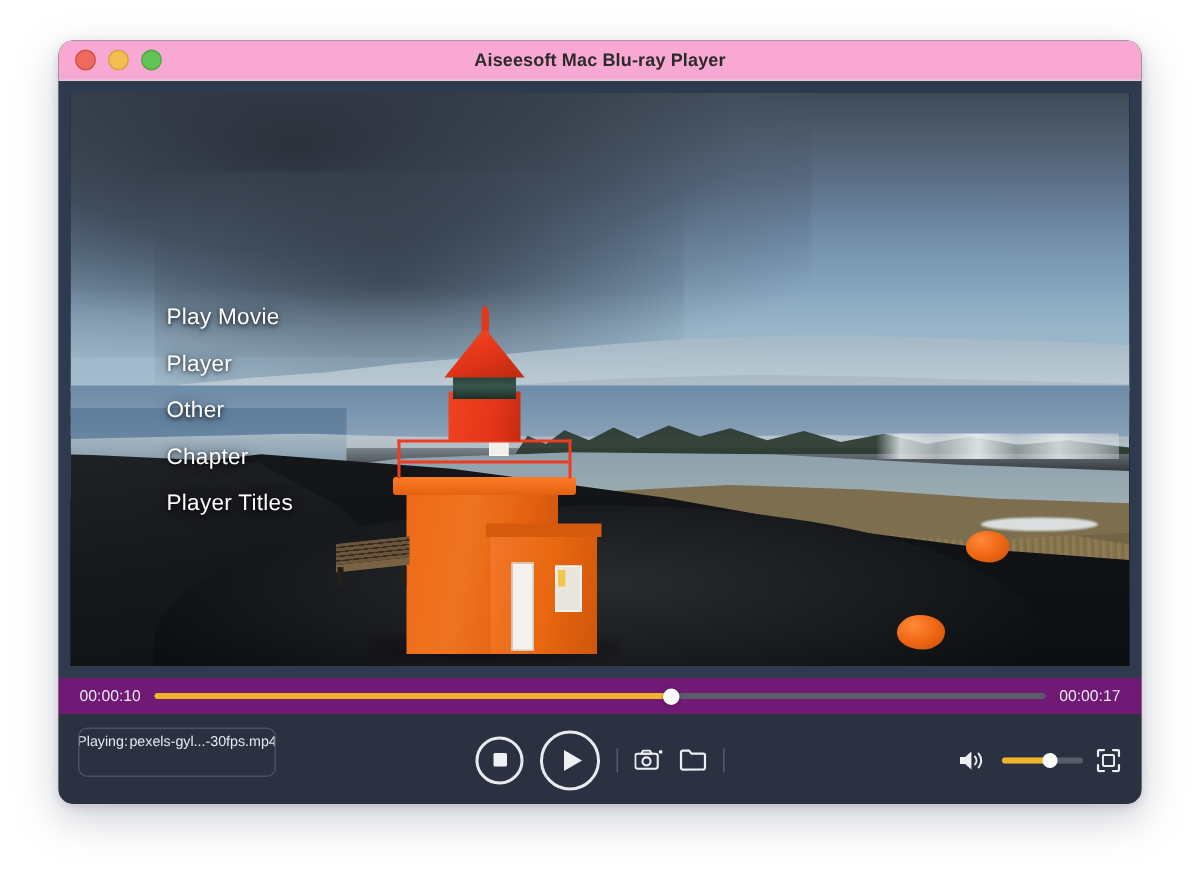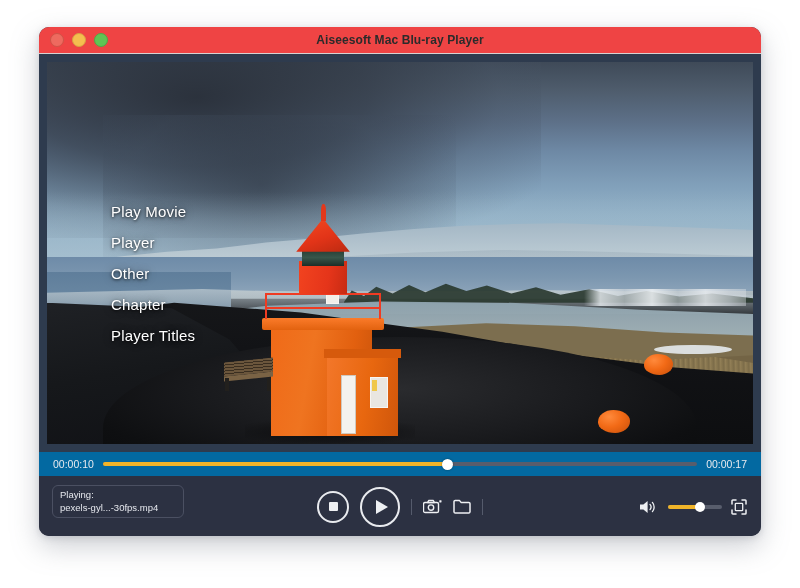--- a/index.html
+++ b/index.html
@@ -27,21 +27,21 @@
     background: #2c3142;
     box-shadow: 0 10px 28px rgba(120,125,140,0.38),
                 0 2px 6px rgba(120,125,140,0.25);
     overflow: hidden;
   }
 
   
   #titlebar {
     position: relative;
     height: 26px;
-    background: #ef4444;
+    background: #f9a8d4;
     border-bottom: 1px solid #d8d2d2;
     display: flex;
     align-items: center;
   }
   #traffic-lights {
     position: absolute;
     left: 11px;
     top: 0;
     height: 26px;
     display: flex;
@@ -497,21 +497,21 @@
     letter-spacing: 0.2px;
     text-shadow: 0 1px 3px rgba(0,0,0,0.75), 0 0 10px rgba(0,0,0,0.4);
     cursor: pointer;
     line-height: 1;
     white-space: nowrap;
   }
 
   
   #progress-row {
     height: 24px;
-    background: #0369a1;
+    background: #701a75;
     display: flex;
     align-items: center;
     padding: 0 14px;
     box-sizing: border-box;
     gap: 9px;
   }
   .time-label {
     font-size: 10.5px;
     color: #e8eaef;
     white-space: nowrap;
@@ -557,21 +557,21 @@
     position: absolute;
     left: 13px;
     top: 9px;
     width: 132px;
     height: 33px;
     border: 1px solid #4b5062;
     border-radius: 6px;
     padding: 3px 7px;
     box-sizing: border-box;
     display: flex;
-    flex-direction: column;
+    flex-direction: row;
     justify-content: center;
     gap: 1px;
     overflow: hidden;
   }
   .np-line {
     font-size: 9.5px;
     color: #e6e8ee;
     white-space: nowrap;
     line-height: 1.25;
   }

